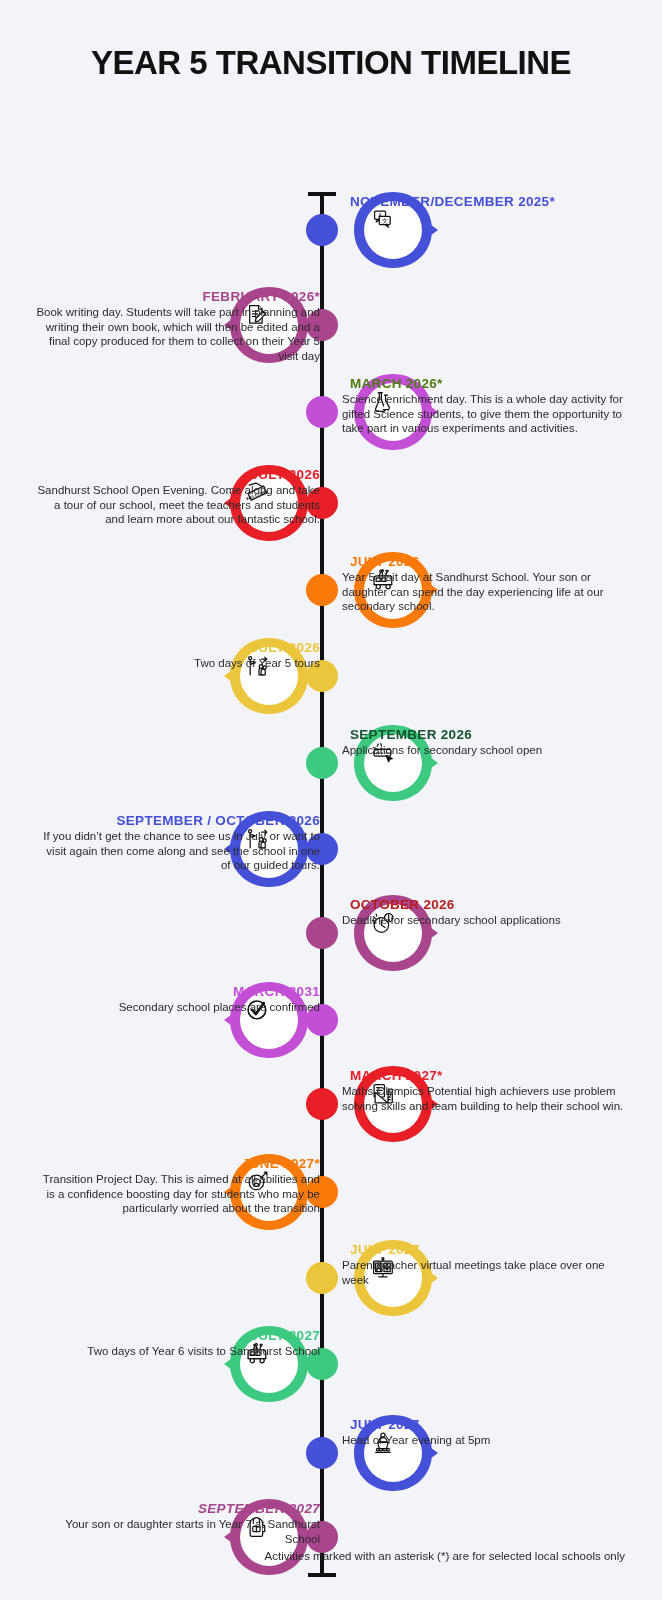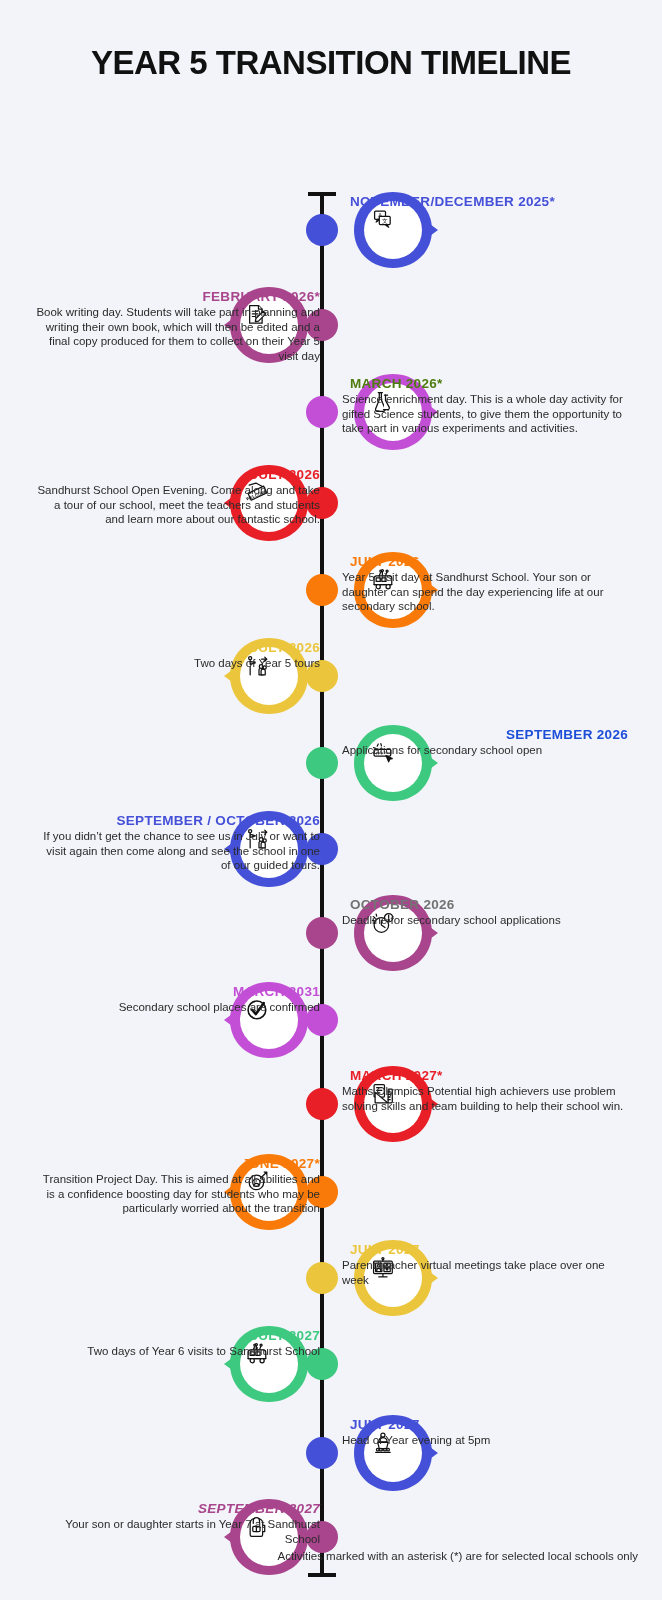--- a/index.html
+++ b/index.html
@@ -42,21 +42,21 @@
   .pin svg { display: block; width: 92px; height: 88px; }
 
   .txt { position: absolute; top: -20px; width: 286px; }
   .row.right .txt { left: 342px; text-align: left; }
   .row.left  .txt { left: 34px; text-align: right; }
   .date { font-size: 13.5px; font-weight: bold; letter-spacing: 0.3px; margin-bottom: 1px; padding-left: 8px; }
   .desc { font-size: 11.5px; line-height: 1.28; color: #2b2b2b; }
 
   #footer-note {
     position: absolute; left: 0; bottom: 38px; width: 662px;
-    text-align: right; padding-right: 24px;
+    text-align: right; padding-right: 37px;
     font-size: 11.5px; color: #2b2b2b;
   }
 </style>
 </head>
 <body>
 
 <h1 id="page-title">YEAR 5 TRANSITION TIMELINE</h1>
 
 <div id="timeline-wrap">
   <div class="axis-line"></div>
@@ -232,21 +232,21 @@
             <g stroke="#111" stroke-width="2.4" fill="#fff" stroke-linejoin="round" stroke-linecap="round">
       <rect x="4" y="14" width="32" height="13" rx="2"></rect>
       <path d="M6 8l2-4M14 7l-1-4M3 12l-4-1" transform="translate(4 0)"></path>
       <path d="M27 26l5 12 2-5 5-1z" fill="#111"></path>
             </g>
     <text x="20" y="23" font-size="7.5" font-family="Liberation Sans" text-anchor="middle" fill="#111">Apply Now</text>
           </g>
     </svg>
       </div>
       <div class="txt">
-        <div class="date" style="color: #1d4ed8; text-align: right;">SEPTEMBER 2026</div>
+        <div class="date" style="color: #14532d;">SEPTEMBER 2026</div>
         <div class="desc">Applications for secondary school open</div>
       </div>
     </div>
     <div class="row left" style="top: 751px;">
       <div class="dot" style="background: rgb(69, 80, 216);"></div>
       <div class="pin">
         <svg viewBox="0 0 92 88">
       <g transform="translate(92,0) scale(-1,1)">
         <path d="M6 44 C6 22 23 6 45 6 C67 6 84 22 84 44 C84 66 67 82 45 82 C23 82 6 66 6 44 Z" fill="#4550d8"></path>
         <path d="M60 22 L90 44 L60 66 Z" fill="#4550d8"></path>
@@ -285,21 +285,21 @@
               <path d="M18 16v9l7 5"></path>
       <circle cx="32" cy="11" r="8"></circle>
               <path d="M32 6v6"></path>
               <circle cx="32" cy="15.5" r="1.2" fill="#111"></circle>
       <path d="M3 9l3 3M8 4l1 4M1 16l4 1"></path>
             </g>
           </g>
     </svg>
       </div>
       <div class="txt">
-        <div class="date" style="color: #737373;">OCTOBER 2026</div>
+        <div class="date" style="color: #b91c1c;">OCTOBER 2026</div>
         <div class="desc">Deadline for secondary school applications</div>
       </div>
     </div>
     <div class="row left" style="top: 922px;">
       <div class="dot" style="background: rgb(195, 79, 214);"></div>
       <div class="pin">
         <svg viewBox="0 0 92 88">
       <g transform="translate(92,0) scale(-1,1)">
         <path d="M6 44 C6 22 23 6 45 6 C67 6 84 22 84 44 C84 66 67 82 45 82 C23 82 6 66 6 44 Z" fill="#c34fd6"></path>
         <path d="M60 22 L90 44 L60 66 Z" fill="#c34fd6"></path>

